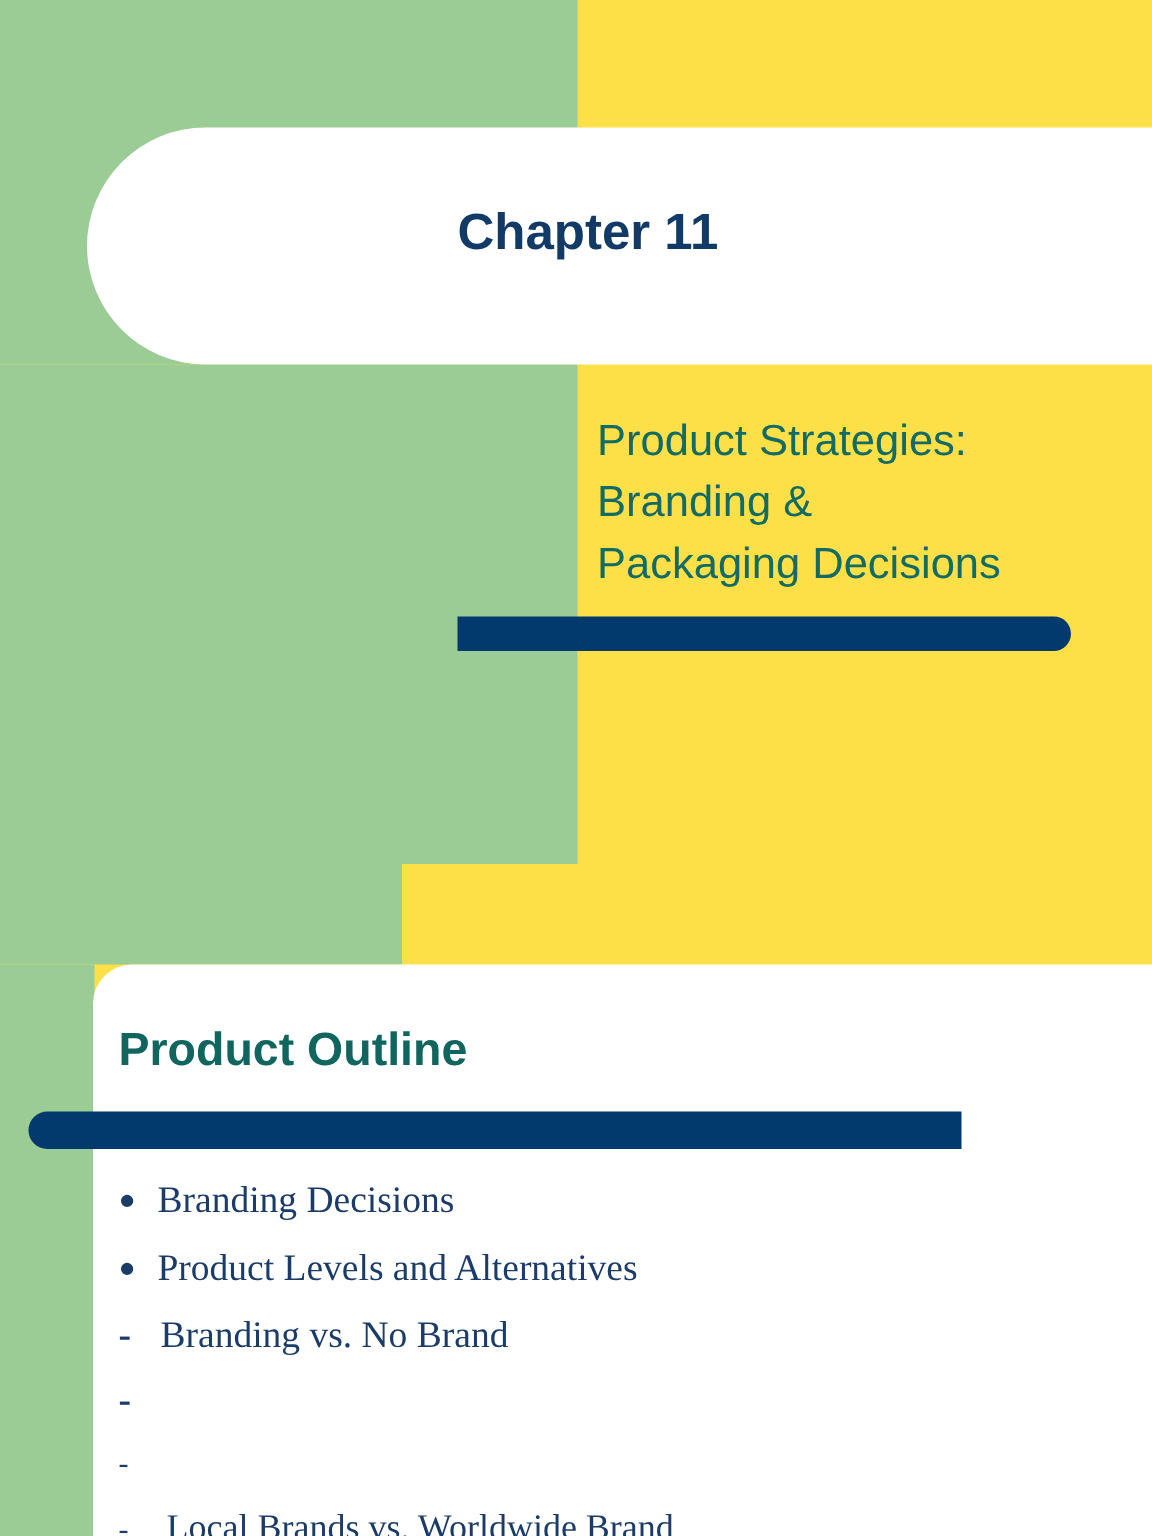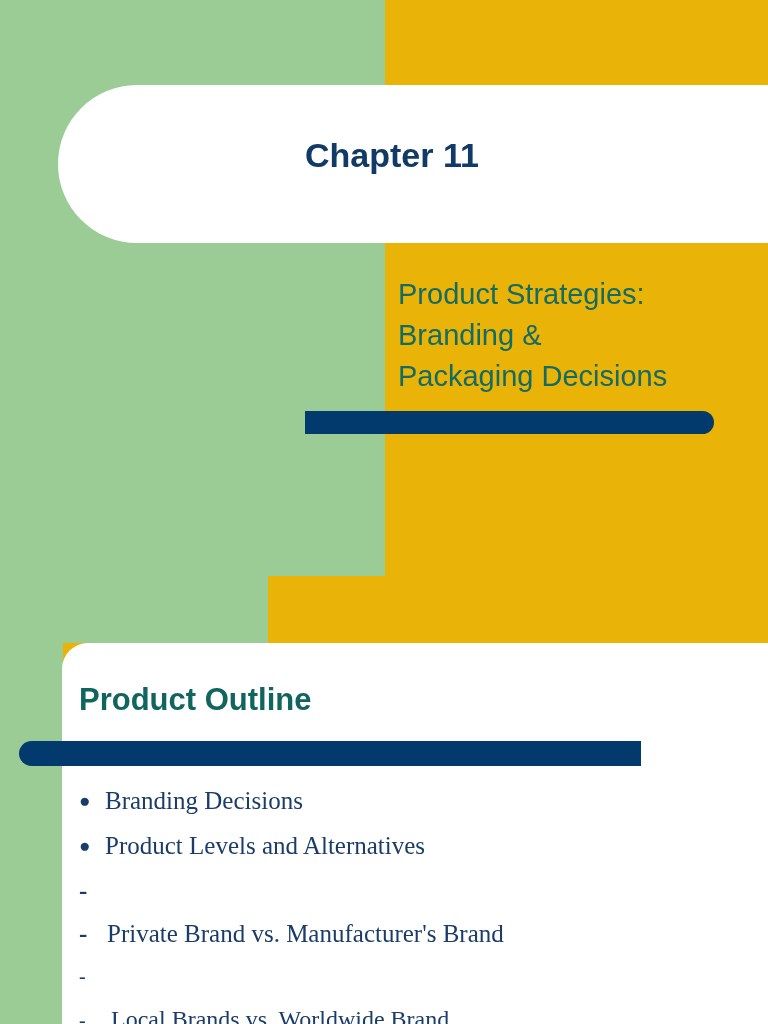--- a/index.html
+++ b/index.html
@@ -4,21 +4,21 @@
 <style>
   html, body {
     margin: 0;
     padding: 0;
     background: #ffffff;
   }
   #slide {
     position: relative;
     width: 768px;
     height: 1024px;
-    background: #eab308;
+    background: #fde047;
     overflow: hidden;
     font-family: "Liberation Sans", sans-serif;
   }
 
   
   .green-block {
     position: absolute;
     background: #9BCC96;
   }
   
@@ -171,24 +171,24 @@
       <div class="outline-item lvl-bullet">
         <span class="marker">●</span>
         <span class="label">Branding Decisions</span>
       </div>
       <div class="outline-item lvl-bullet">
         <span class="marker">●</span>
         <span class="label">Product Levels and Alternatives</span>
       </div>
       <div class="outline-item lvl-dash">
         <span class="marker">-</span>
+        <span class="label">Branding vs. No Brand</span>
       </div>
       <div class="outline-item lvl-dash">
         <span class="marker">-</span>
-        <span class="label">Private Brand vs. Manufacturer's Brand</span>
       </div>
       <div class="outline-item lvl-dash2">
         <span class="marker">-</span>
       </div>
       <div class="outline-item lvl-dash2">
         <span class="marker">-</span>
         <span class="label">Local Brands vs. Worldwide Brand</span>
       </div>
     </div>
 

